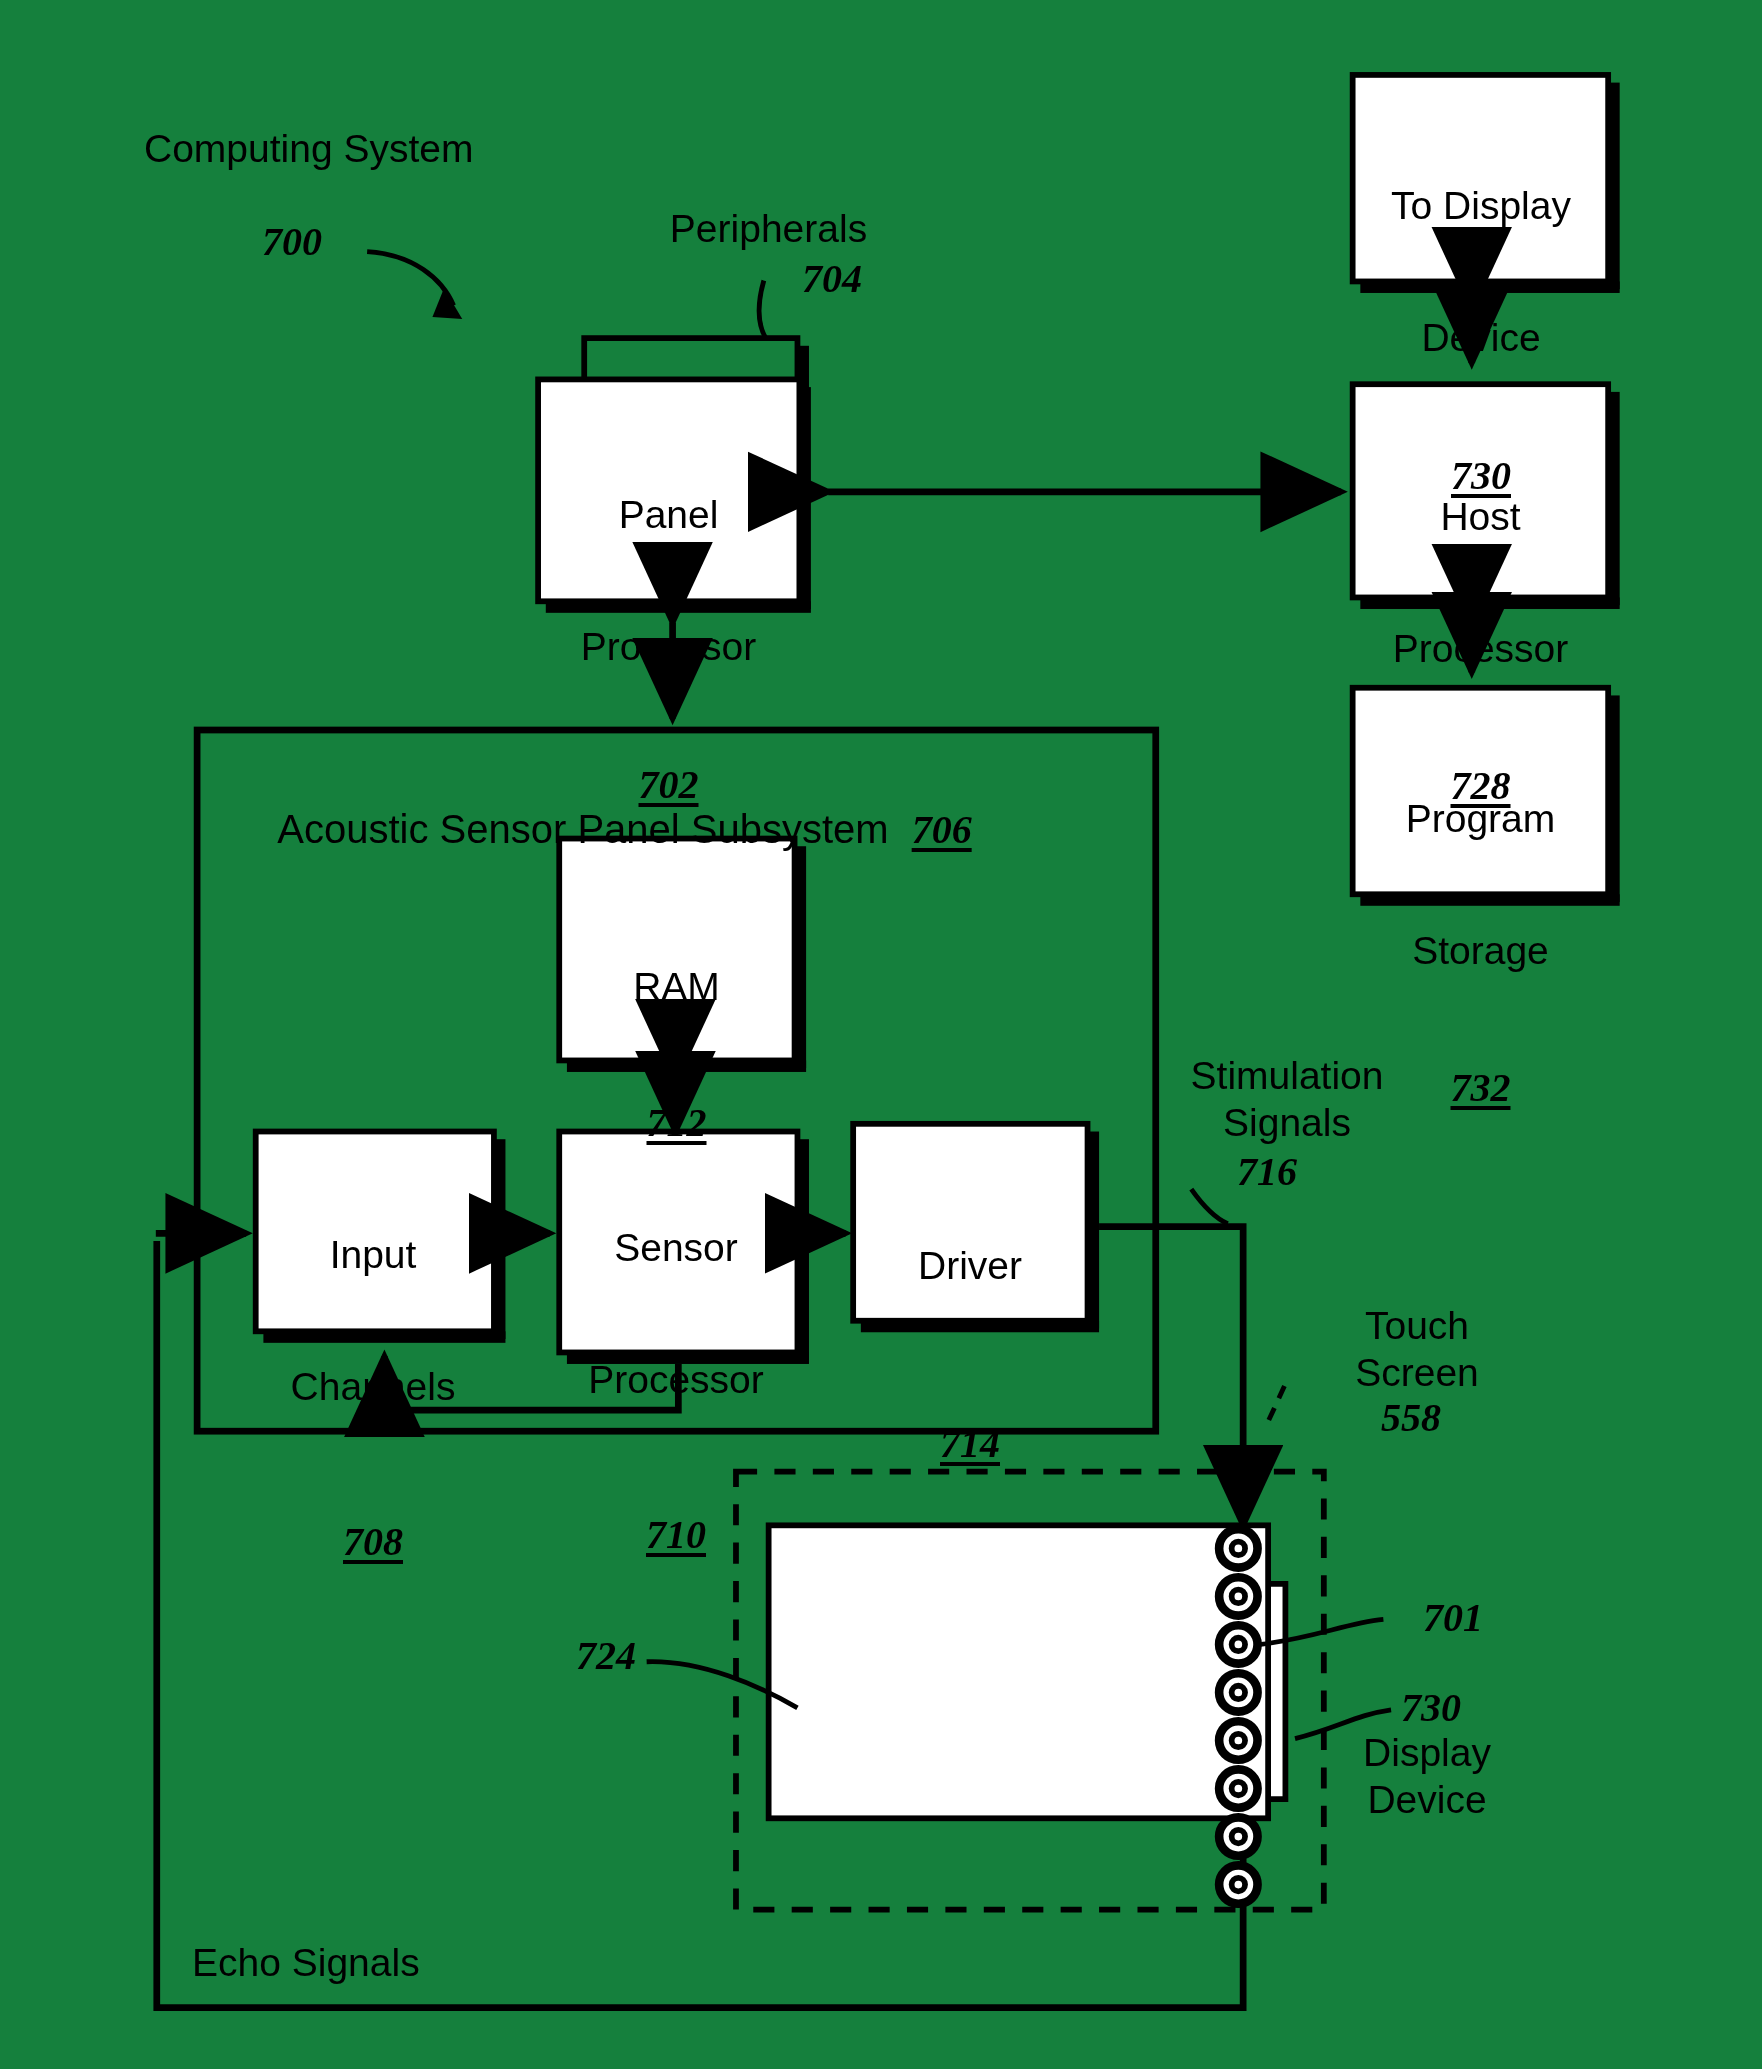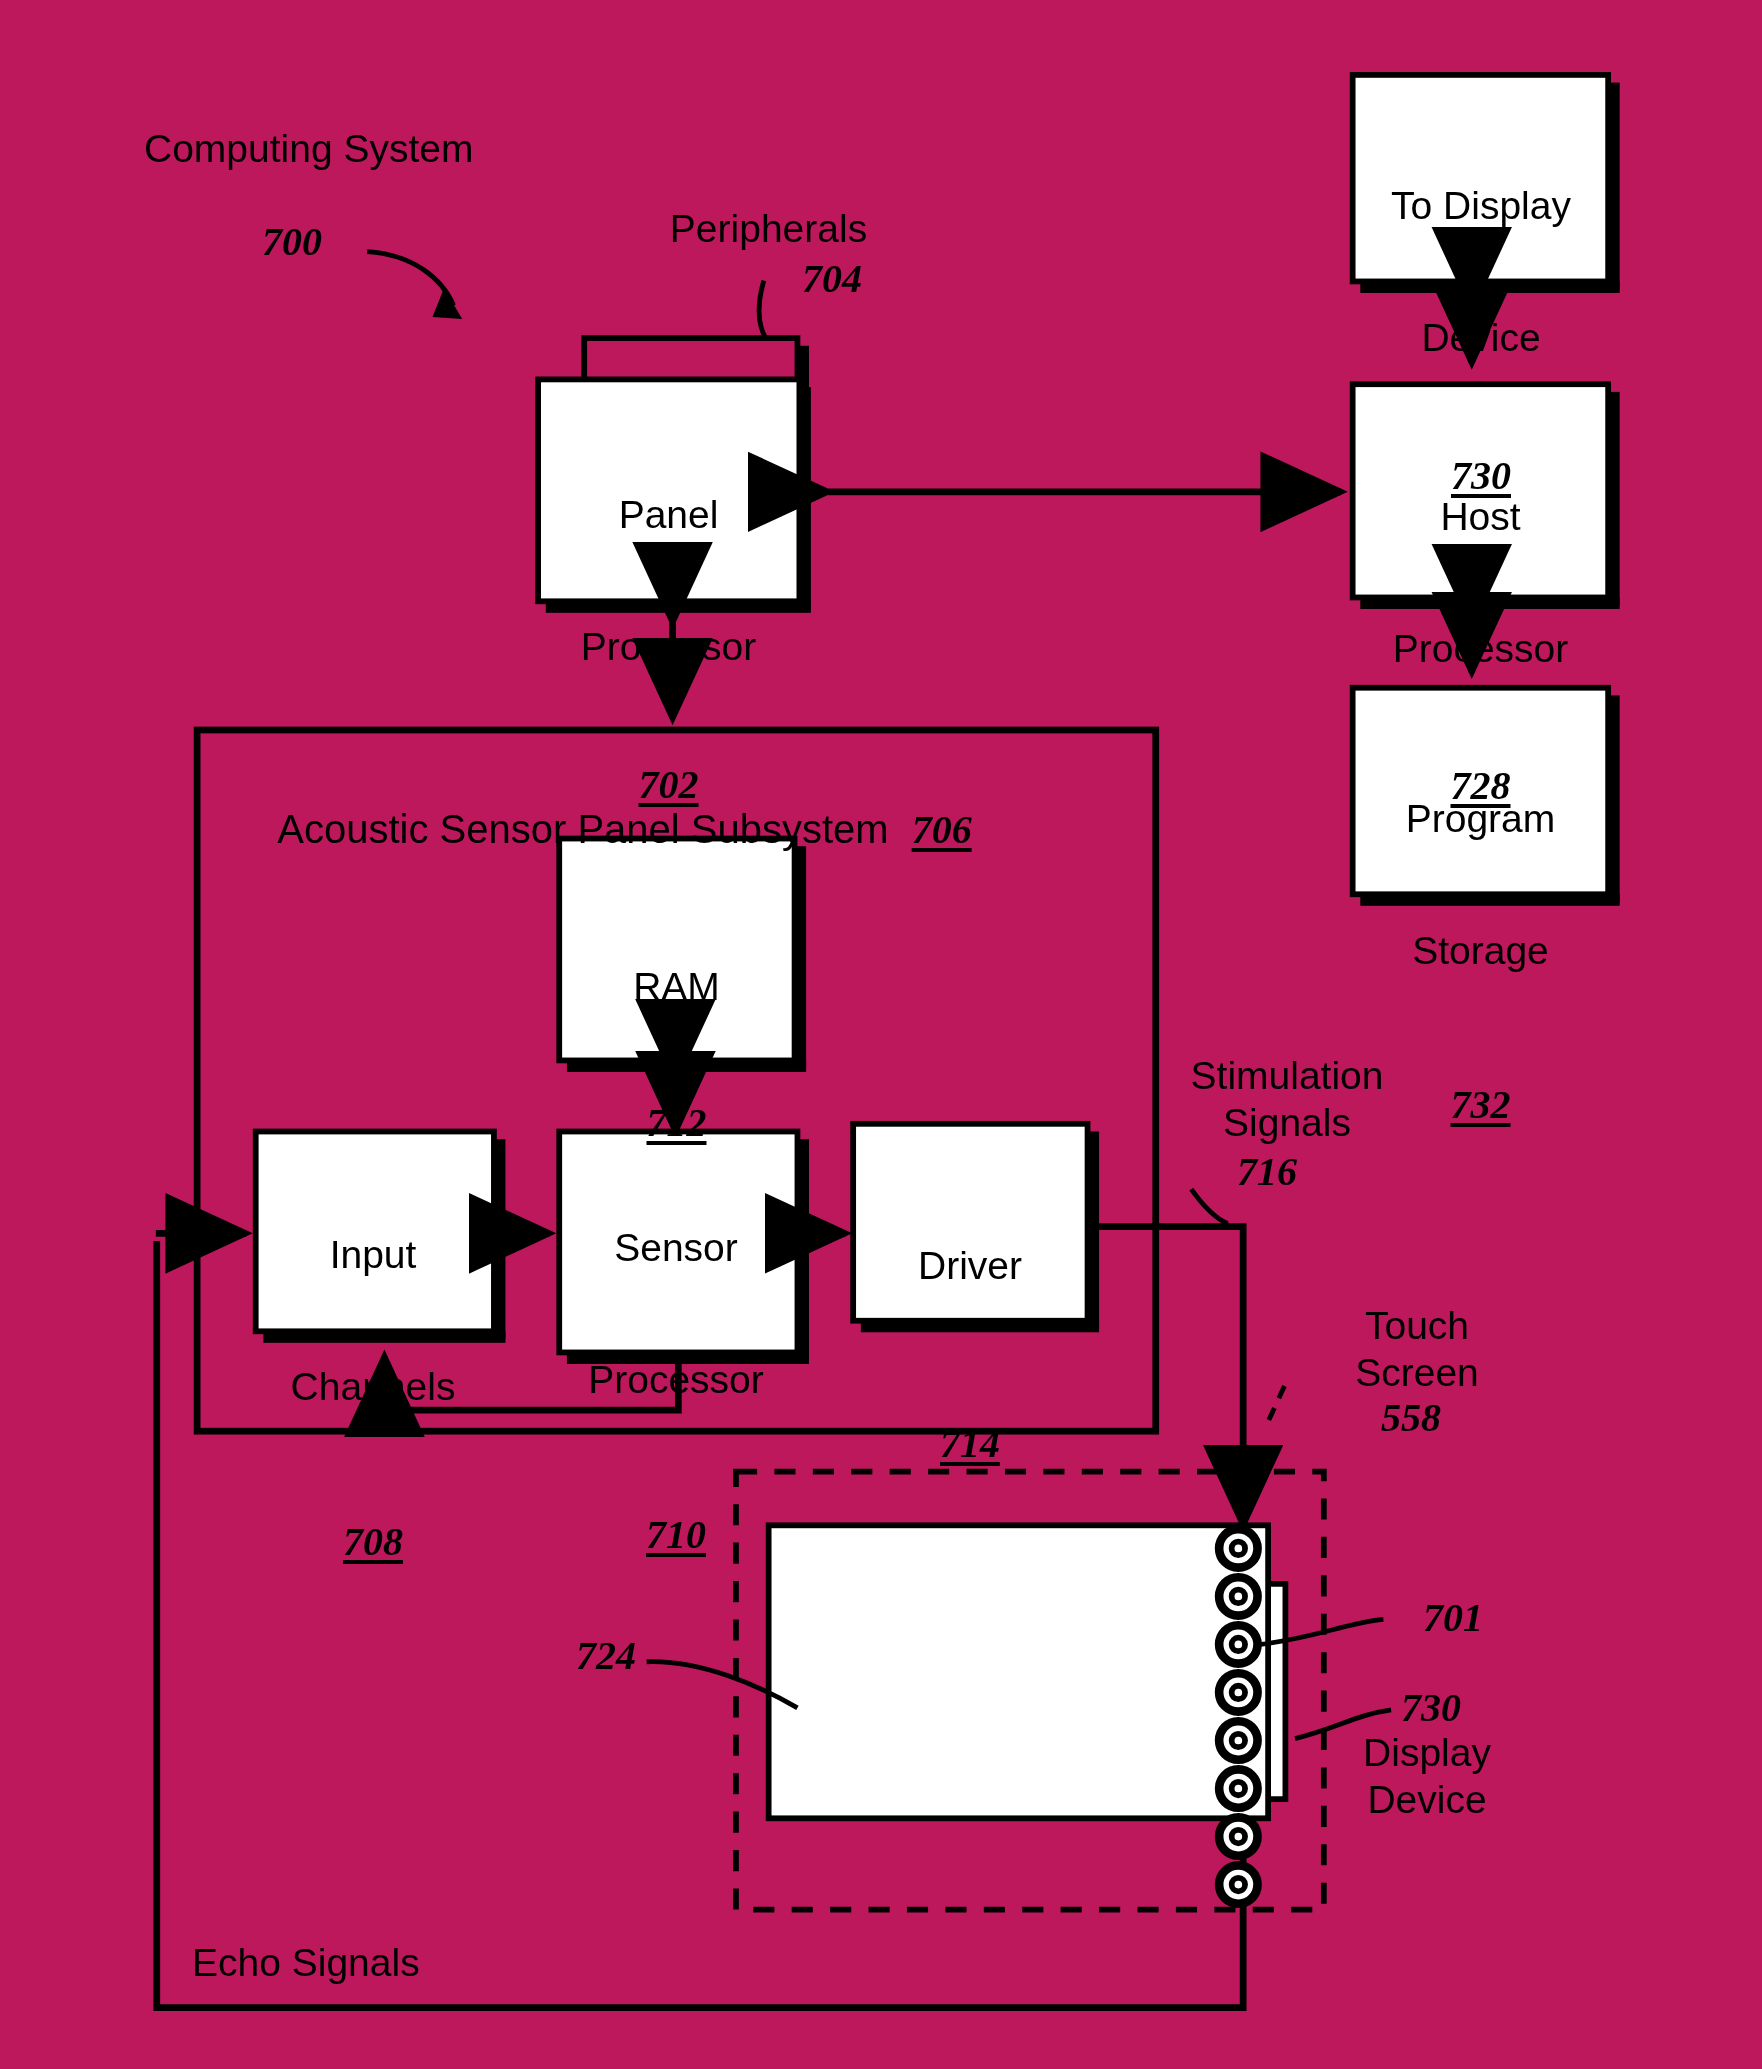--- a/index.html
+++ b/index.html
@@ -4,21 +4,21 @@
 <style>
   html, body {
     margin: 0;
     padding: 0;
     background: #ffffff;
   }
   #figure {
     position: relative;
     width: 1763px;
     height: 2069px;
-    background: #be185d;
+    background: #15803d;
     font-family: "Liberation Sans", sans-serif;
     color: #000000;
     overflow: hidden;
   }
   #svg-layer {
     position: absolute;
     left: 0; top: 0;
     width: 1763px;
     height: 2069px;
   }
@@ -257,21 +257,21 @@
 
   <div class="boxtext" style="left:1349px; top:407px; width:263px;">
     <div>Host</div>
     <div>Processor</div>
     <div class="boxnum" style="margin-top:5px;">728</div>
   </div>
 
   <div class="boxtext" style="left:1349px; top:709px; width:263px;">
     <div>Program</div>
     <div>Storage</div>
-    <div class="boxnum" style="margin-top:22px;">732</div>
+    <div class="boxnum" style="margin-top:5px;">732</div>
   </div>
 
   <div class="subsys-title" style="left:235px; top:761px;">
     <span>Acoustic Sensor Panel Subsystem</span><span style="display:inline-block; width:23px;"></span><span class="boxnum">706</span>
   </div>
 
   <div class="boxtext" style="left:559px; top:877px; width:235px;">
     <div>RAM</div>
     <div class="boxnum" style="margin-top:3.8px;">712</div>
   </div>

